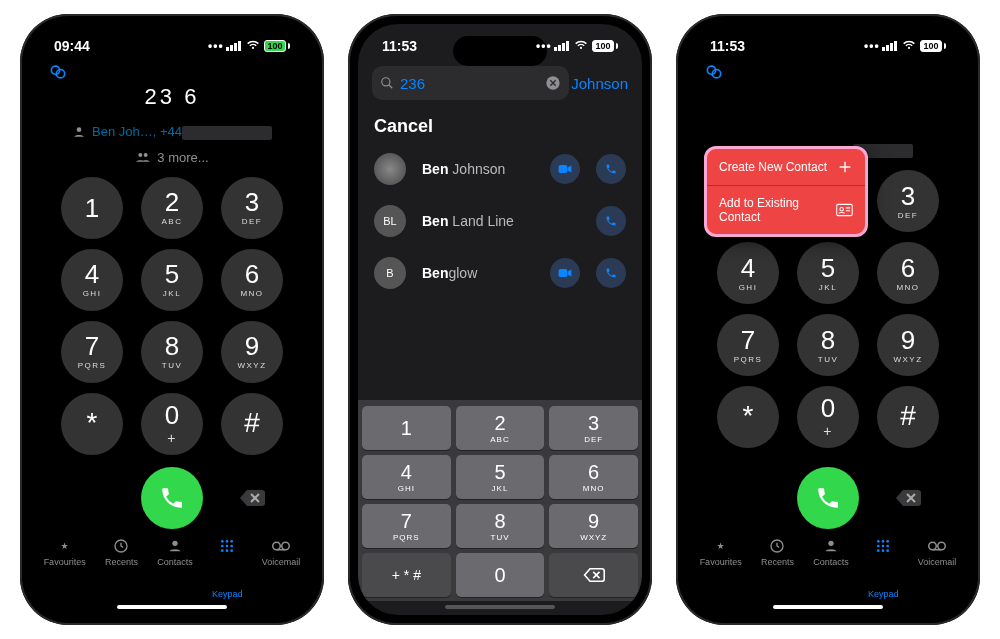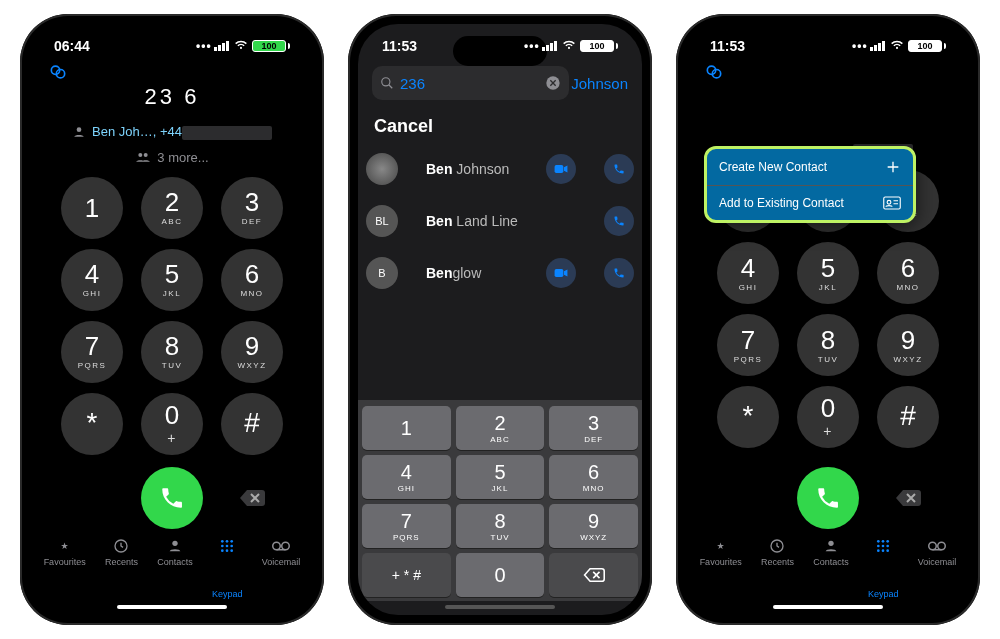--- a/index.html
+++ b/index.html
@@ -28,40 +28,40 @@
     z-index: 5; box-shadow: 0 0 0 2px #000;
   }
   .status {
     display: flex; justify-content: space-between; align-items: center;
     padding: 14px 24px 4px; font-size: 14px; font-weight: 600; z-index: 6;
   }
   .status .right { display: flex; gap: 4px; align-items: center; }
   .battery {
     display: inline-flex; align-items: center; gap: 2px;
   }
-  .battery-box { width: 34px; height: 12px; border:1px solid #fff; border-radius:3px; position:relative; background:#32d74b; }
+  .battery-box { width: 22px; height: 12px; border:1px solid #fff; border-radius:3px; position:relative; background:#32d74b; }
   .battery-pct { font-size:9px; font-weight:700; color:#000; position:absolute; inset:0; display:flex; align-items:center; justify-content:center;}
   .battery-nub { width:2px; height:6px; background:#fff; border-radius:0 2px 2px 0;}
   .sig, .wifi { display:inline-block; }
   .sig { width:16px; height:10px; background:
     linear-gradient(#fff,#fff) 0 100%/3px 4px no-repeat,
     linear-gradient(#fff,#fff) 4px 100%/3px 6px no-repeat,
     linear-gradient(#fff,#fff) 8px 100%/3px 8px no-repeat,
     linear-gradient(#fff,#fff) 12px 100%/3px 10px no-repeat;}
   .dots { width:14px; text-align:center; font-size:12px; letter-spacing:1px;}
   .wifi svg { width:14px; height:12px; }
 
   .content { flex:1; display:flex; flex-direction:column; position:relative; }
   .filter-chip {
     position:absolute; top:4px; left:18px; color:#0a84ff;
   }
   .number-display { text-align:center; font-size:22px; font-weight:400; letter-spacing:3px; margin-top:26px;}
   .match-row {
     display:flex; align-items:center; justify-content:center; gap:6px;
-    margin-top:14px; font-size:13px; color:#7dd3fc;
+    margin-top:14px; font-size:13px; color:#0369a1;
   }
   .more-row {
     display:flex; align-items:center; justify-content:center; gap:6px;
     margin-top:10px; font-size:13px; color:#8e8e93;
   }
 
   .keypad {
     margin-top:12px; flex:1; display:grid; grid-template-columns:repeat(3, 62px);
     grid-auto-rows:62px; gap:10px 18px; justify-content:center; align-content:start;
   }
@@ -95,21 +95,21 @@
   .search-row { display:flex; gap:2px; padding:8px 14px 6px; align-items:center;}
   .search-box {
     flex:1; background:#2c2c2e; border-radius:10px; height:34px;
     display:flex; align-items:center; padding:0 8px; gap:6px;
   }
   .search-box .q { color:#0a84ff; font-size:15px; flex:1;}
   .cancel-link { color:#0a84ff; font-size:15px;}
   .section-header { font-size:18px; font-weight:600; padding:10px 16px 6px;}
   .result-list { display:flex; flex-direction:column;}
   .result {
-    display:flex; align-items:center; gap:28px; padding:10px 8px;
+    display:flex; align-items:center; gap:16px; padding:10px 16px;
   }
   .avatar { width:32px; height:32px; border-radius:50%; background:#555; display:flex; align-items:center; justify-content:center; font-size:11px; color:#fff;}
   .result .name { flex:1; font-size:14px; color:#bbb;}
   .result .name .hl { color:#fff; font-weight:600;}
   .mini-btn {
     width:30px; height:30px; border-radius:50%; background:#2b3b55;
     display:flex; align-items:center; justify-content:center; color:#0a84ff;
   }
 
   .ios-keyboard {
@@ -122,39 +122,39 @@
     box-shadow:0 1px 0 #222;
   }
   .kb-key .n { font-size:20px;}
   .kb-key .l { font-size:8px; letter-spacing:1px;}
   .kb-key.util { background:#4a4a4c;}
   .kb-key.zero { flex:1;}
   .kb-row.last .kb-key { flex:1;}
 
   
   .menu-pop {
-    position:absolute; top:88px; left:18px; width:212px; background:#0369a1;
-    border-radius:12px; overflow:hidden; border:3px solid #bef264; z-index:4;
+    position:absolute; top:88px; left:18px; width:164px; background:#ef4444;
+    border-radius:12px; overflow:hidden; border:3px solid #f9a8d4; z-index:4;
     box-shadow:0 4px 20px rgba(0,0,0,.6);
   }
   .menu-item {
     display:flex; justify-content:space-between; align-items:center;
     padding:10px 12px; font-size:12px; color:#fff; border-top:1px solid #555;
   }
   .menu-item:first-child { border-top:none;}
   .redacted { display:inline-block; width:90px; height:14px; background:#2c2c2e; border-radius:2px; vertical-align:middle;}
 </style>
 </head>
 <body>
 
 <div class="phone">
   <div class="screen">
     <div class="notch"></div>
     <div class="status">
-      <span>06:44</span>
+      <span>09:44</span>
       <span class="right">
         <span class="dots">•••</span>
         <span class="sig"></span>
         <span class="wifi">
           <svg viewBox="0 0 16 12" fill="#fff">
               <path d="M8 10.5a1.2 1.2 0 100-2.4 1.2 1.2 0 000 2.4zM3.8 6.3a6 6 0 018.4 0l-1.2 1.2a4.3 4.3 0 00-6 0zM1.3 3.8a9.5 9.5 0 0113.4 0L13.5 5a7.8 7.8 0 00-11 0z"></path>
             </svg>
         </span>
         <span class="battery">
           <span class="battery-box">

